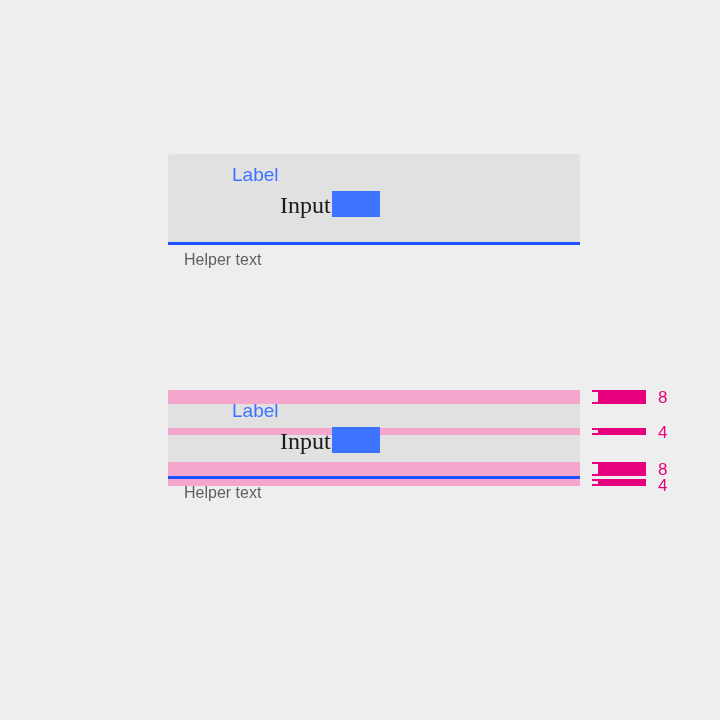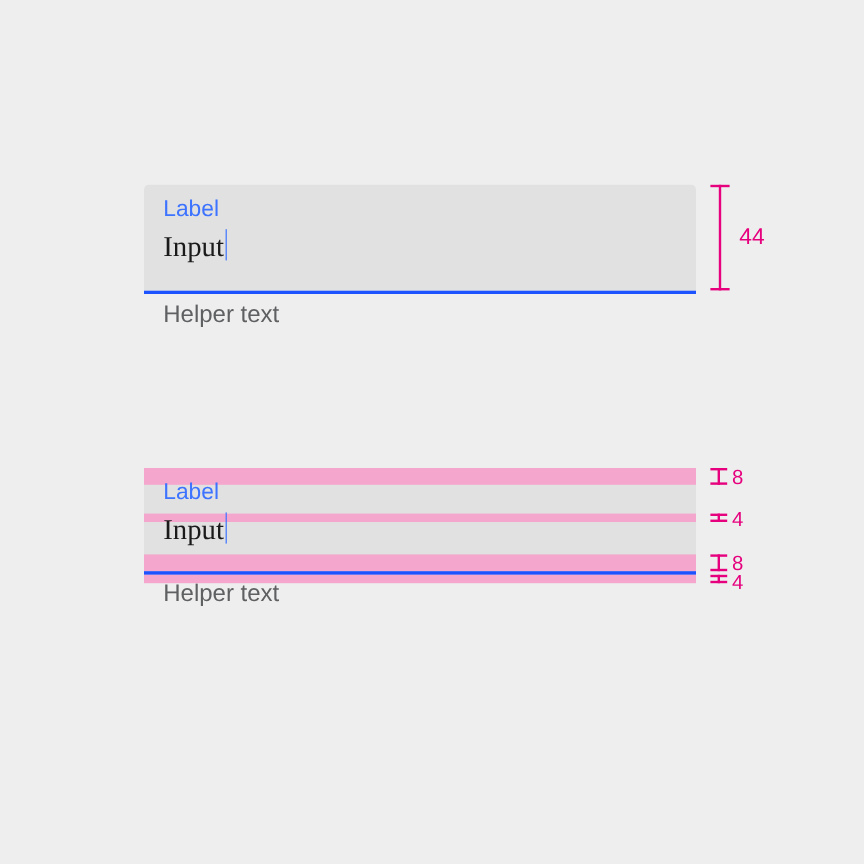--- a/index.html
+++ b/index.html
@@ -6,21 +6,21 @@
     --bg: #eeeeee;
     --field-bg: #e1e1e1;
     --label-blue: #3d73ff;
     --underline-blue: #1c53ff;
     --caret-blue: #3d73ff;
     --helper-gray: #5f6062;
     --pink: #f5a6cc;
     --magenta: #e6007e;
     --input-text: #1a1a1a;
   }
-  * { box-sizing: border-box; }
+  * { box-sizing: border-box; padding-left: 48px; }
   html, body { margin: 0; padding: 0; }
   body {
     width: 720px;
     height: 720px;
     background: var(--bg);
     font-family: Arial, Helvetica, sans-serif;
     position: relative;
     overflow: hidden;
   }
   .stage { position: absolute; inset: 0; }
@@ -62,21 +62,21 @@
     vertical-align: -4px;
     margin-left: 1px;
   }
   .underline {
     width: 100%;
     height: 3px;
     background: var(--underline-blue);
   }
   .helper {
     color: var(--helper-gray);
-    font-size: 20px;
+    font-size: 16px;
     margin-top: 6px;
     padding-left: 16px;
   }
 
   
   .measure1 {
     position: absolute;
     left: 592px;
     top: 154px;
     height: 88px;
@@ -175,28 +175,20 @@
     <div class="field-surface">
       <div class="label">Label</div>
       <div class="input-line">
         <span class="input-text">Input</span><span class="caret"></span>
       </div>
     </div>
     <div class="underline"></div>
     <div class="helper">Helper text</div>
   </div>
 
-  <div class="measure1">
-    <div class="caliper-v">
-      <div class="cap top"></div>
-      <div class="stem"></div>
-      <div class="cap bot"></div>
-    </div>
-    <div class="num">44</div>
-  </div>
 
   <div class="field2">
     <div class="field-surface">
       <div class="band t8"></div>
       <div class="band m4"></div>
       <div class="band b8a"></div>
       <div class="band b8b"></div>
       <div class="band h4"></div>
 
       <div class="label" style="position:relative; z-index:2;">Label</div>

